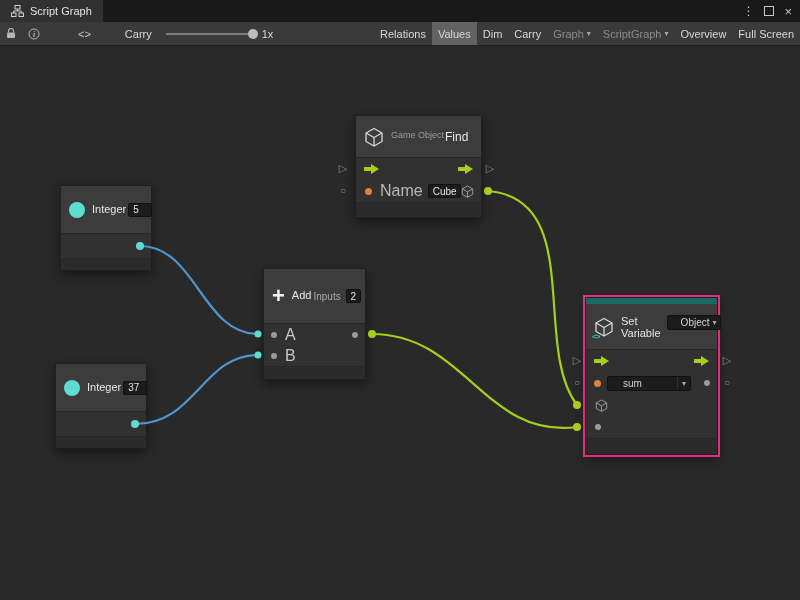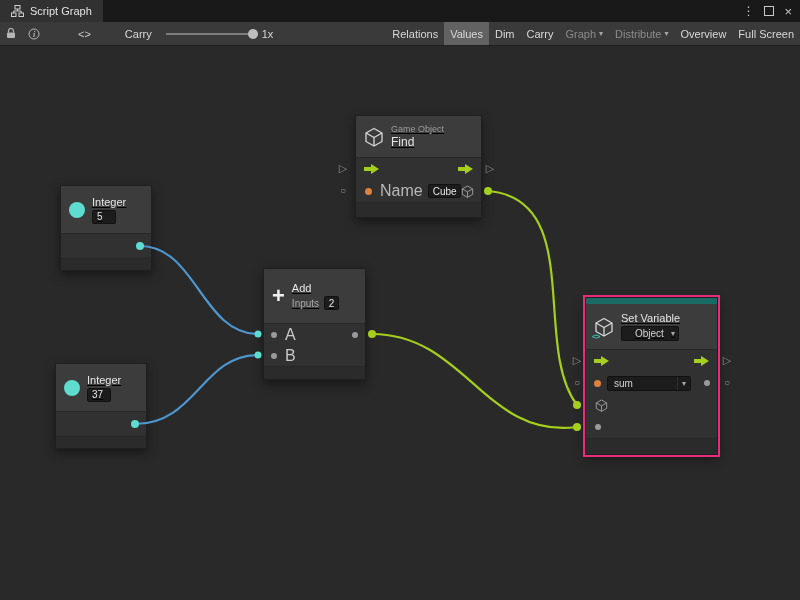--- a/index.html
+++ b/index.html
@@ -24,21 +24,21 @@
   .slider .handle{position:absolute;right:0;top:7px;width:10px;height:10px;border-radius:50%;background:#bdbdbd;}
   
   .canvas{position:absolute;left:0;top:46px;width:800px;height:554px;background:#292929;}
   .wires{position:absolute;left:0;top:0;pointer-events:none;z-index:20;}
   .node{position:absolute;background:#313131;border:1px solid #1f1f1f;
     box-shadow:0 4px 10px rgba(0,0,0,.45);box-sizing:border-box;z-index:10;}
   .node *{box-sizing:border-box;}
   .selected{box-shadow:0 0 0 2px #E92C7C,0 4px 10px rgba(0,0,0,.45);}
   .n-head{background:#3c3c3c;display:flex;align-items:center;padding:0 8px;gap:7px;
     border-bottom:1px solid #272727;}
-  .n-col{display:flex;flex-direction:column;gap:2px;justify-content:center;text-decoration:underline;}
+  .n-col{display:flex;flex-direction:row;gap:2px;justify-content:center;}
   .n-title{font-size:11px;color:#e6e6e6;}
   .n-cat{font-size:9px;color:#9c9c9c;}
   .n-sub{font-size:10px;color:#a8a8a8;}
   .n-row{display:flex;align-items:center;position:relative;background:#313131;}
   .n-foot{background:#2b2b2b;border-top:1px solid #272727;}
   .field{background:#1c1c1c;border:1px solid #111;border-radius:2px;height:14px;
     font-size:10px;color:#e4e4e4;padding:0 4px;display:inline-flex;align-items:center;}
   .dd{background:#1c1c1c;border:1px solid #111;border-radius:2px;height:15px;font-size:10px;
     color:#d2d2d2;display:inline-flex;align-items:center;padding-left:13px;}
   .dd-caret-cell{border-left:1px solid #2e2e2e;height:100%;display:flex;align-items:center;padding:0 4px;}
@@ -99,21 +99,21 @@
 
   <span class="tbtn" style="margin-left:auto">Relations</span>
   <span class="tbtn active">Values</span>
   <span class="tbtn">Dim</span>
   <span class="tbtn">Carry</span>
   <span class="tbtn disabled">
     <span>Graph</span>
     <span class="caret">▾</span>
   </span>
   <span class="tbtn disabled">
-    <span>Distribute</span>
+    <span>ScriptGraph</span>
     <span class="caret">▾</span>
   </span>
   <span class="tbtn">Overview</span>
   <span class="tbtn">Full Screen</span>
 </div>
 
 <div class="canvas">
 
   <div class="node" style="left:60px;top:139px;width:92px;height:86px">
     <div class="n-head" style="height:48px">
@@ -228,21 +228,21 @@
       </span>
       <span class="arrow-r">
         <svg width="15" height="10" viewBox="0 0 15 10">
             <polygon points="0,3 7,3 7,0 15,5 7,10 7,7 0,7" fill="#A5CF1D"></polygon>
           </svg>
       </span>
     </div>
     <div class="n-row" style="height:22px">
       <span class="dot orange" style="margin-left:8px"></span>
       <span class="dd" style="margin-left:6px;width:84px;justify-content:space-between;padding-left:0">
-        <span style="padding-left:6px">sum</span>
+        <span style="padding-left:15px">sum</span>
         <span class="dd-caret-cell">
           <span class="caret" style="margin:0">▾</span>
         </span>
       </span>
       <span class="dot gray" style="margin-left:auto;margin-right:7px"></span>
     </div>
     <div class="n-row" style="height:22px">
       <span style="margin-left:9px;display:flex">
         <svg width="13" height="13" viewBox="0 0 20 20" fill="none" stroke="#9a9a9a" stroke-width="1.5" stroke-linejoin="round">
           <polygon points="10,1.5 18,6 18,14.5 10,19 2,14.5 2,6"></polygon>

